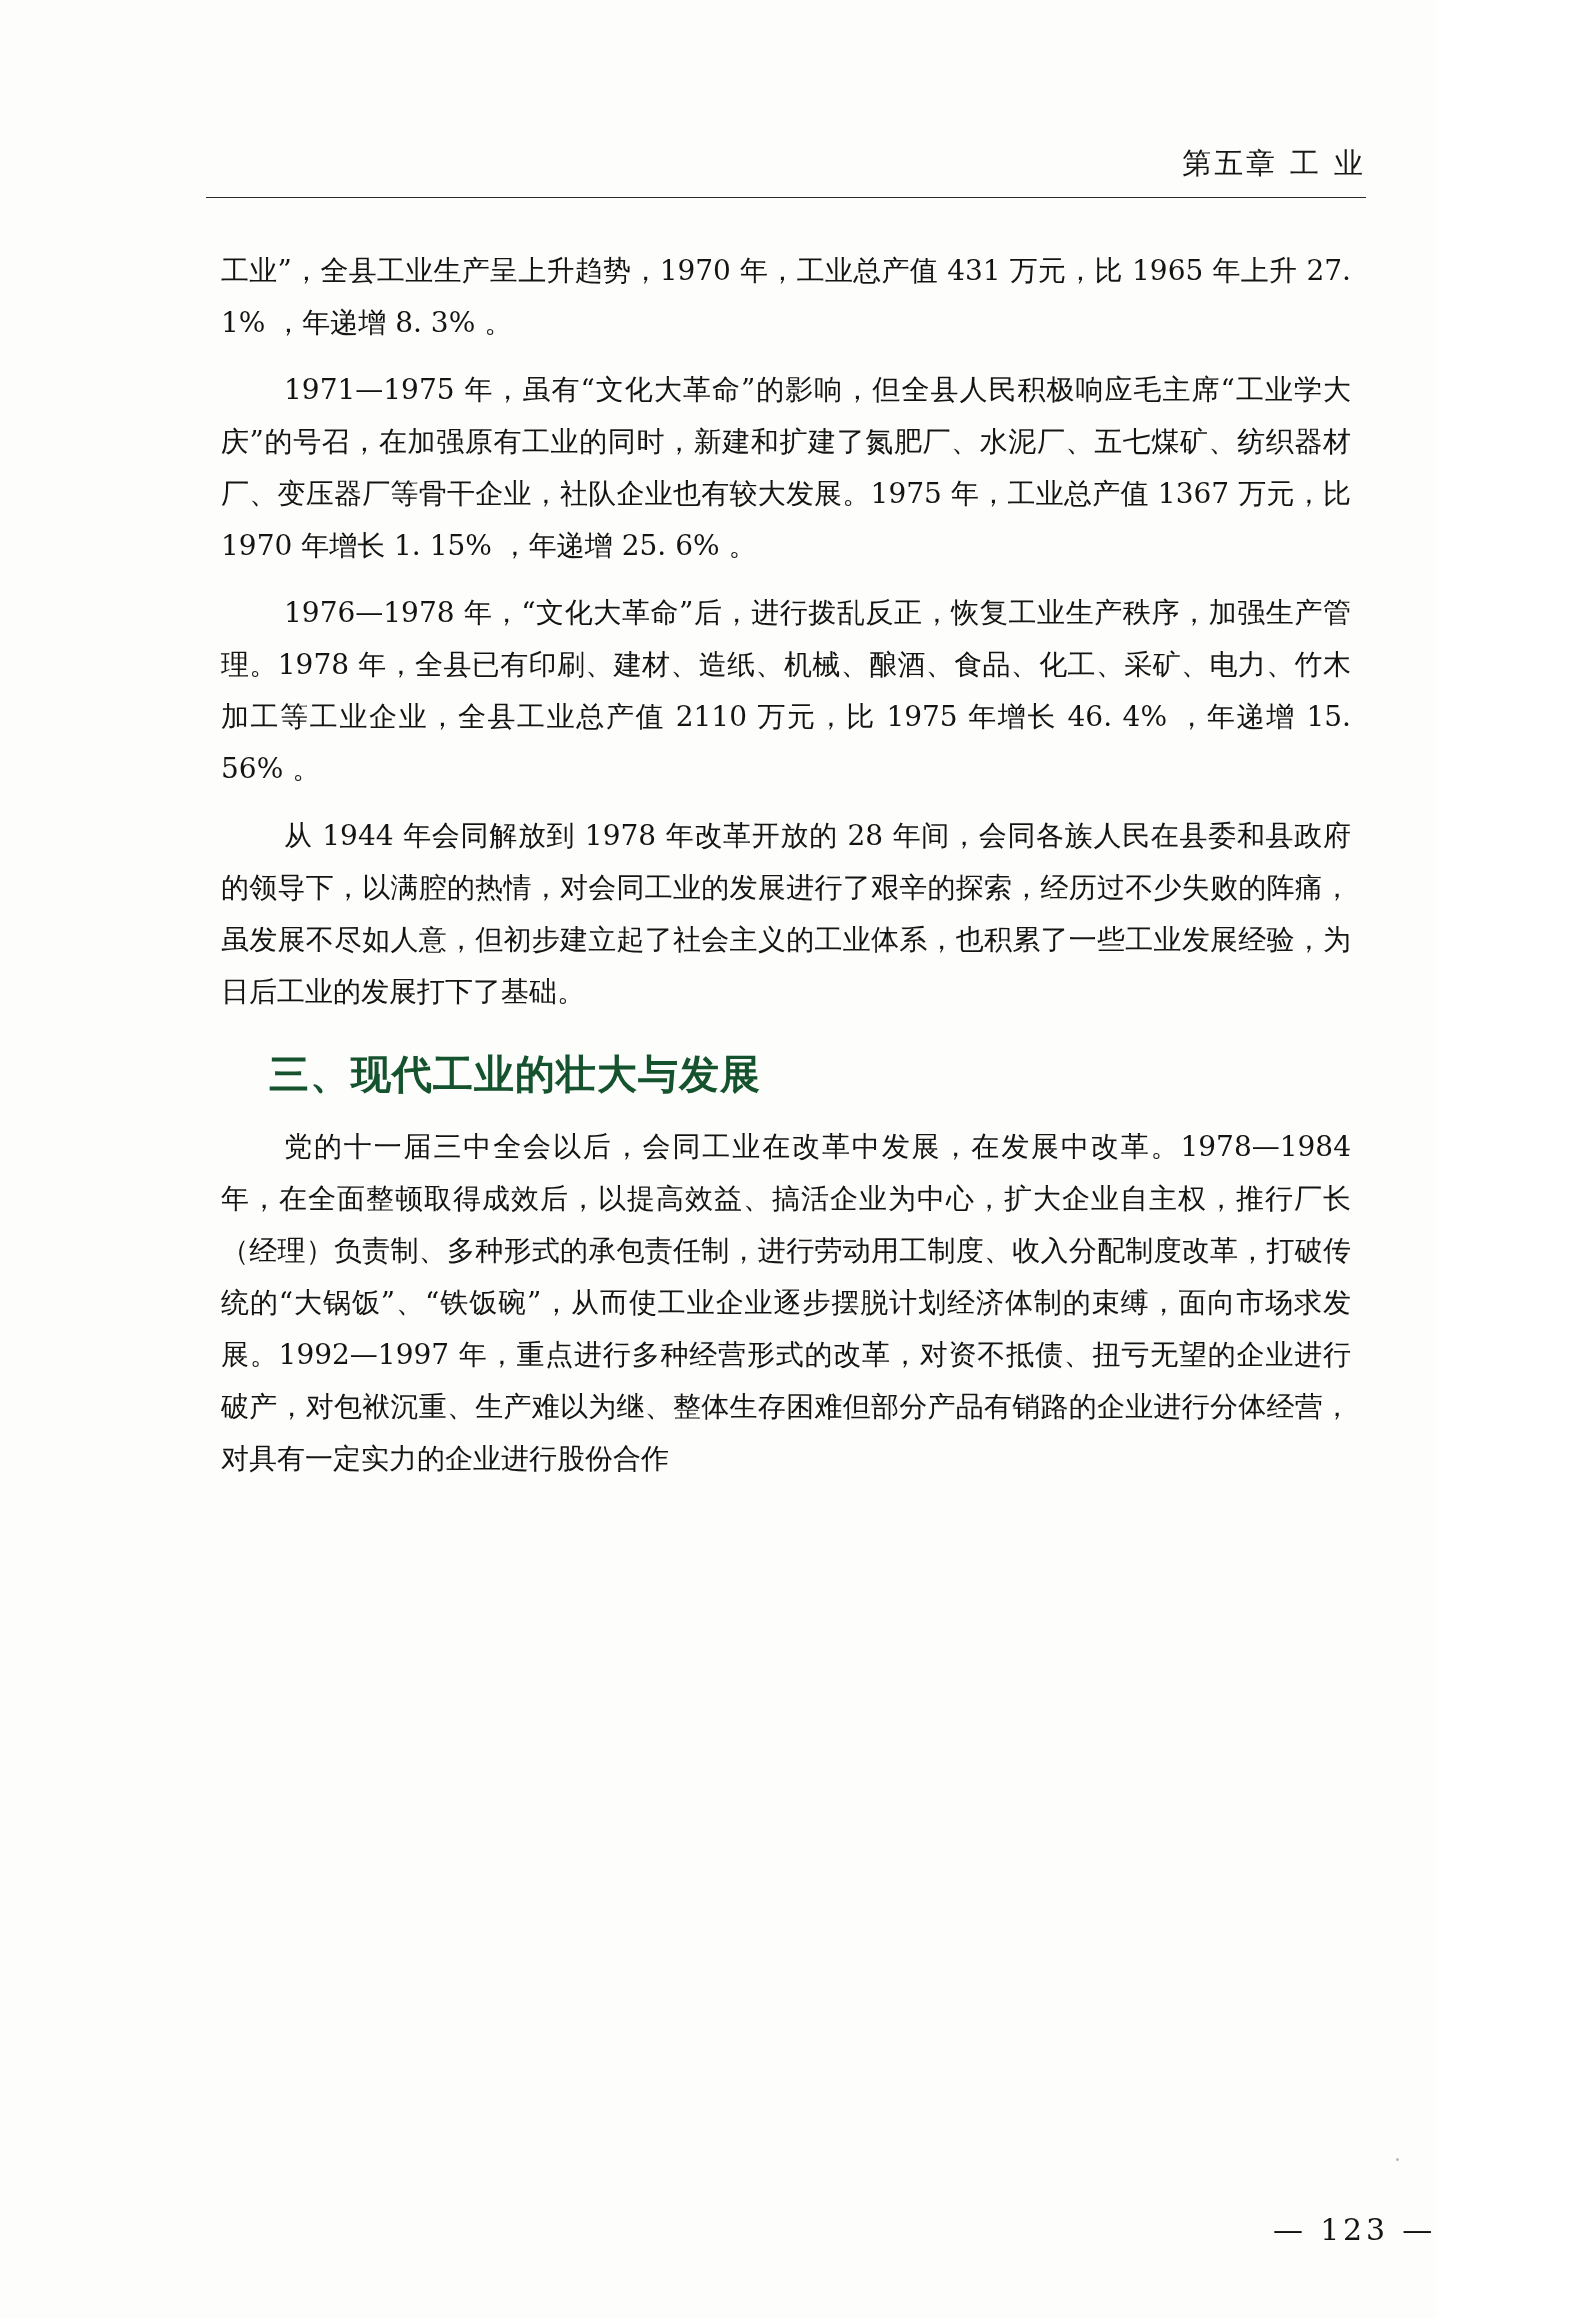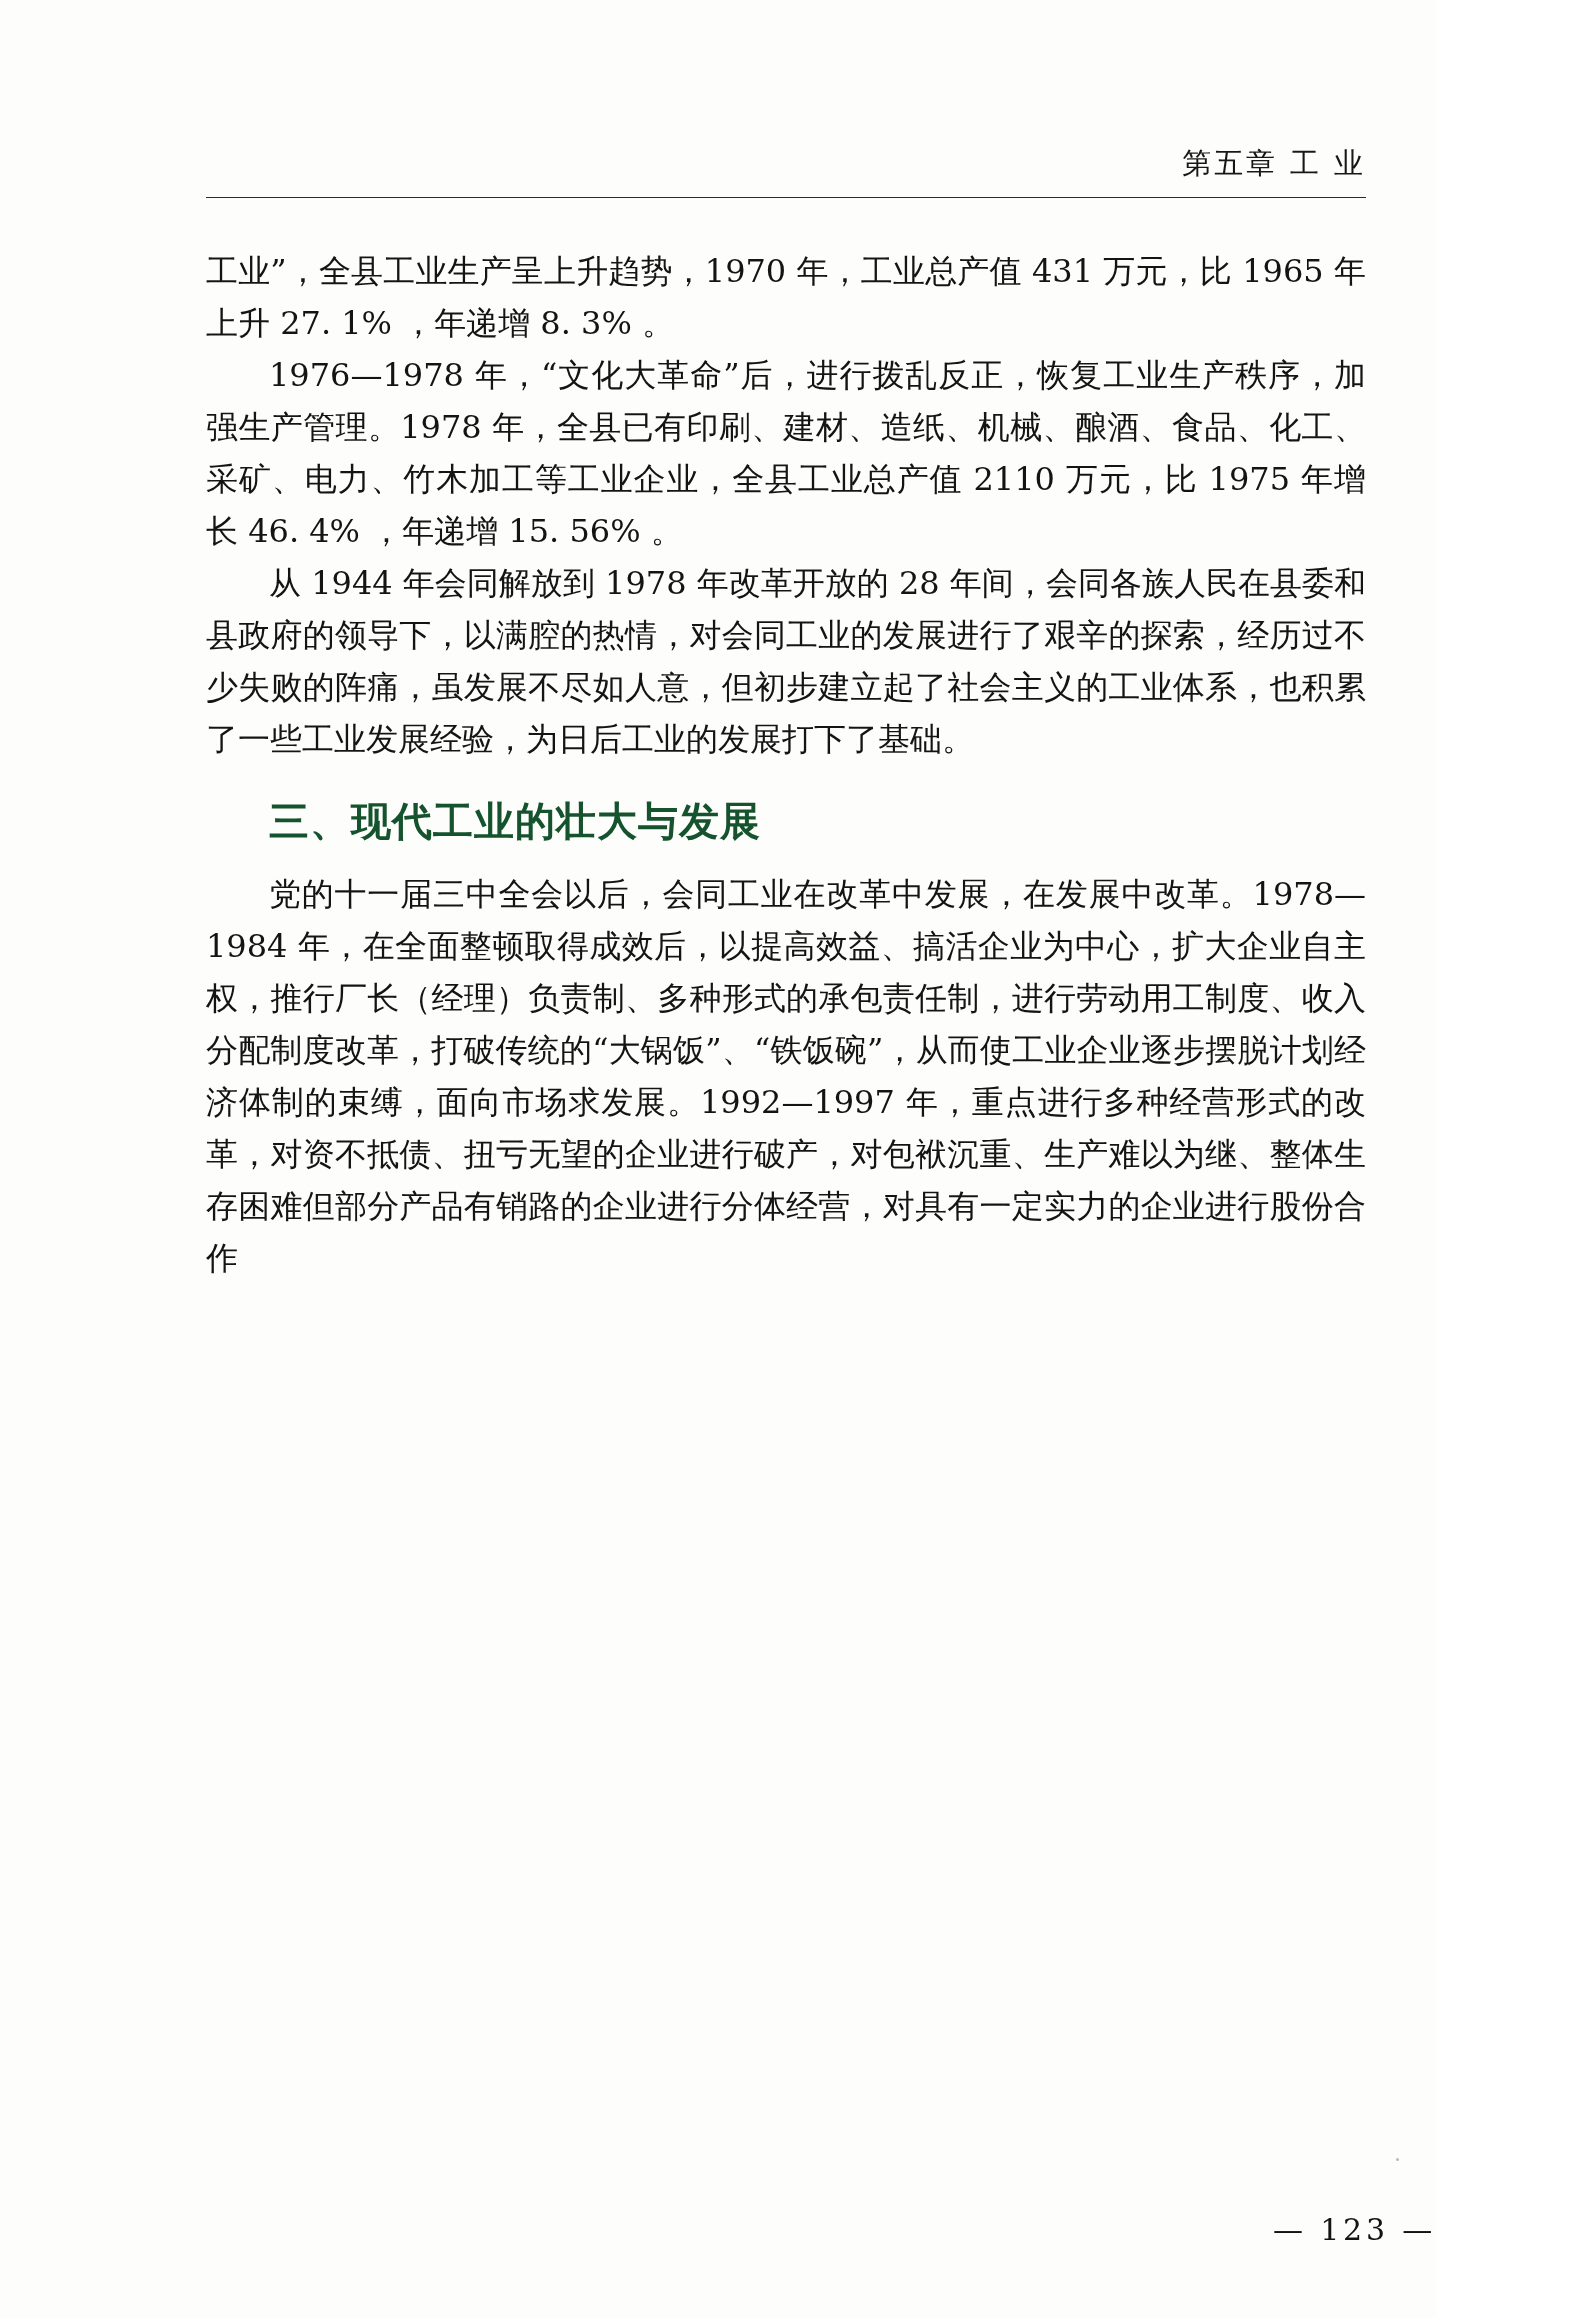--- a/index.html
+++ b/index.html
@@ -44,22 +44,22 @@
     left: 0;
     right: 0;
     top: 53px;
     height: 1.4px;
     background: #2a2a2a;
   }
   .body-text {
     margin-top: 19px;
   }
   p.para {
-    margin: 0;
-    font-size: 32px;
+    margin: 15px;
+    font-size: 28px;
     line-height: 52px;
     text-align: justify;
     text-justify: inter-character;
     letter-spacing: 0px;
     color: #141414;
     text-indent: 0;
   }
   p.indent {
     text-indent: 63px;
   }
@@ -104,20 +104,21 @@
 <div class="page">
   <div class="page-inner">
 
     <div class="header">
       <div class="header-title">第五章  工  业</div>
       <div class="header-rule"></div>
     </div>
 
     <div class="body-text">
       <p class="para">工业”，全县工业生产呈上升趋势，1970 年，工业总产值 431 万元，比 1965 年上升 27. 1% ，年递增 8. 3% 。</p>
+      <p class="para indent">1971—1975 年，虽有“文化大革命”的影响，但全县人民积极响应毛主席“工业学大庆”的号召，在加强原有工业的同时，新建和扩建了氮肥厂、水泥厂、五七煤矿、纺织器材厂、变压器厂等骨干企业，社队企业也有较大发展。1975 年，工业总产值 1367 万元，比 1970 年增长 1. 15% ，年递增 25. 6% 。</p>
       <p class="para indent">1976—1978 年，“文化大革命”后，进行拨乱反正，恢复工业生产秩序，加强生产管理。1978 年，全县已有印刷、建材、造纸、机械、酿酒、食品、化工、采矿、电力、竹木加工等工业企业，全县工业总产值 2110 万元，比 1975 年增长 46. 4% ，年递增 15. 56% 。</p>
       <p class="para indent">从 1944 年会同解放到 1978 年改革开放的 28 年间，会同各族人民在县委和县政府的领导下，以满腔的热情，对会同工业的发展进行了艰辛的探索，经历过不少失败的阵痛，虽发展不尽如人意，但初步建立起了社会主义的工业体系，也积累了一些工业发展经验，为日后工业的发展打下了基础。</p>
 
       <h2 class="section-head">三、现代工业的壮大与发展</h2>
 
       <p class="para indent">党的十一届三中全会以后，会同工业在改革中发展，在发展中改革。1978—1984 年，在全面整顿取得成效后，以提高效益、搞活企业为中心，扩大企业自主权，推行厂长（经理）负责制、多种形式的承包责任制，进行劳动用工制度、收入分配制度改革，打破传统的“大锅饭”、“铁饭碗”，从而使工业企业逐步摆脱计划经济体制的束缚，面向市场求发展。1992—1997 年，重点进行多种经营形式的改革，对资不抵债、扭亏无望的企业进行破产，对包袱沉重、生产难以为继、整体生存困难但部分产品有销路的企业进行分体经营，对具有一定实力的企业进行股份合作</p>
     </div>
 
   </div>
 

